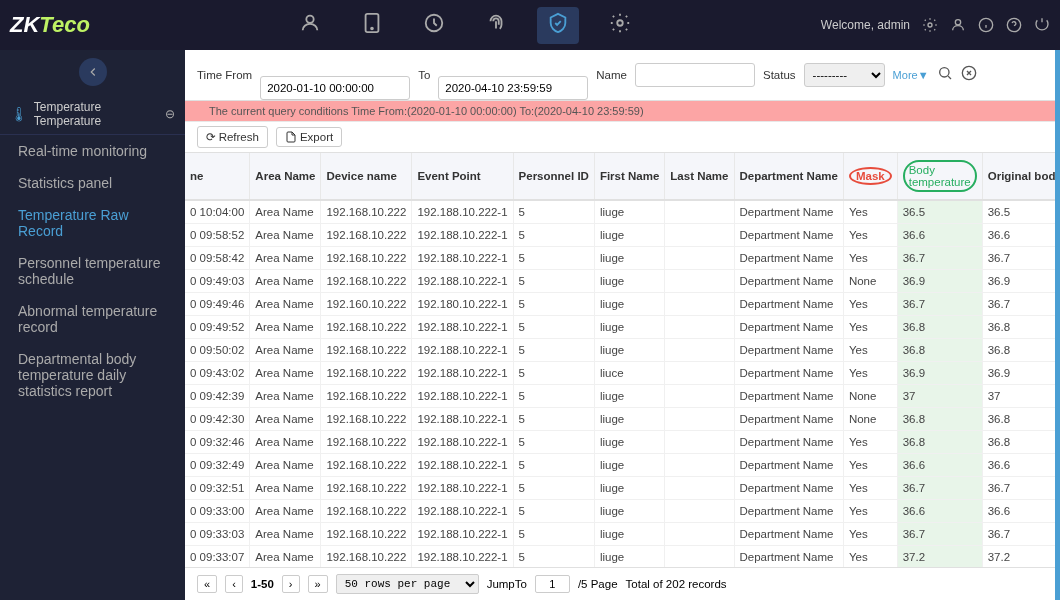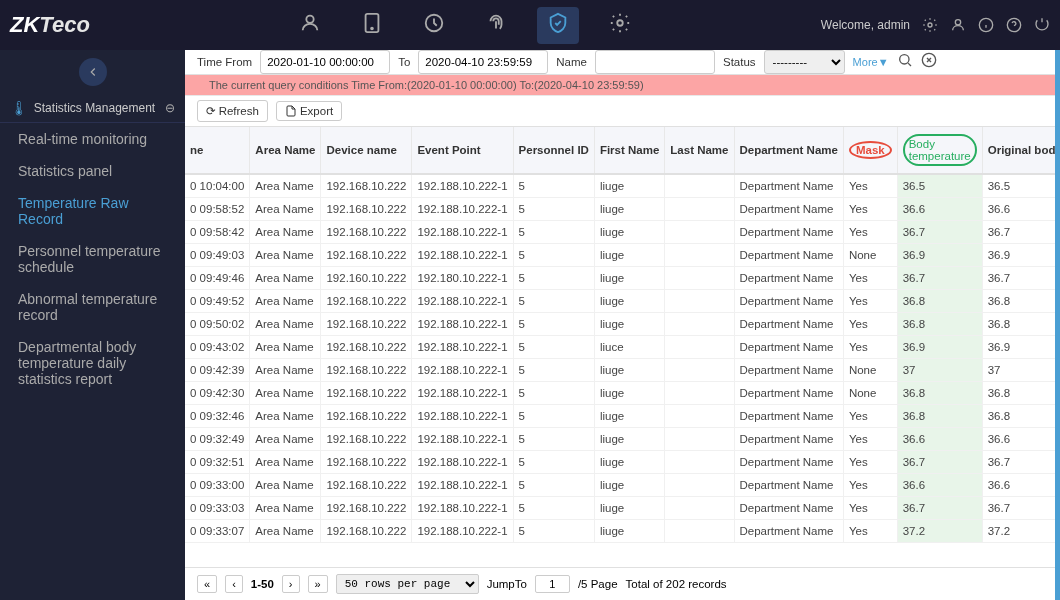--- a/index.html
+++ b/index.html
@@ -126,21 +126,21 @@
       flex-wrap: wrap;
     }
     .filter-bar label { font-size: 11.5px; color: #333; white-space: nowrap; }
     .filter-bar input[type="text"] {
       border: 1px solid #ccc;
       border-radius: 3px;
       padding: 3px 6px;
       font-size: 11.5px;
       height: 24px;
     }
-    .filter-bar .time-input { width: 130px; }
+    .filter-bar .time-input { width: 150px; margin-top: 26px; }
     .filter-bar .name-input { width: 120px; }
     .filter-bar select {
       border: 1px solid #ccc;
       border-radius: 3px;
       padding: 2px 4px;
       font-size: 11.5px;
       height: 24px;
     }
     .filter-bar .more-btn {
       background: none;
@@ -305,21 +305,21 @@
       background: #4a9fd4;
       flex-shrink: 0;
     }
   </style>
 </head>
 <body>
 
 <div class="top-nav">
   <div class="logo">
     <span style="color:white;font-style:italic;font-weight:900;">ZK</span>
-      <span style="color:#e5e5e5;font-style:italic;">Teco</span>
+      <span style="color:#bef264;font-style:italic;">Teco</span>
   </div>
   <div class="nav-icons">
 
     <div class="nav-icon">
       <svg width="22" height="22" viewBox="0 0 24 24" fill="none" stroke="#aaa" stroke-width="2">
           <circle cx="12" cy="8" r="4"></circle>
           <path d="M4 20c0-4 3.6-7 8-7s8 3 8 7"></path>
         </svg>
     </div>
 
@@ -393,21 +393,21 @@
   <div class="sidebar">
     <div class="sidebar-back">
       <div class="back-btn">
         <svg width="14" height="14" viewBox="0 0 24 24" fill="none" stroke="#aaa" stroke-width="2">
             <path d="M15 18l-6-6 6-6"></path>
           </svg>
       </div>
     </div>
     <div class="sidebar-module-title">
       <span class="module-icon">🌡</span>
-      <span>Statistics Management</span>
+      <span>Temperature Temperature</span>
       <span style="margin-left:auto;color:#aaa;">⊖</span>
     </div>
     <div id="sidebar-items">
         <div class="sidebar-nav-item">Real-time monitoring</div>
         <div class="sidebar-nav-item">Statistics panel</div>
         <div class="sidebar-nav-item active">Temperature Raw Record</div>
         <div class="sidebar-nav-item">Personnel temperature schedule</div>
         <div class="sidebar-nav-item">Abnormal temperature record</div>
         <div class="sidebar-nav-item">Departmental body temperature daily statistics report</div>
       </div>

